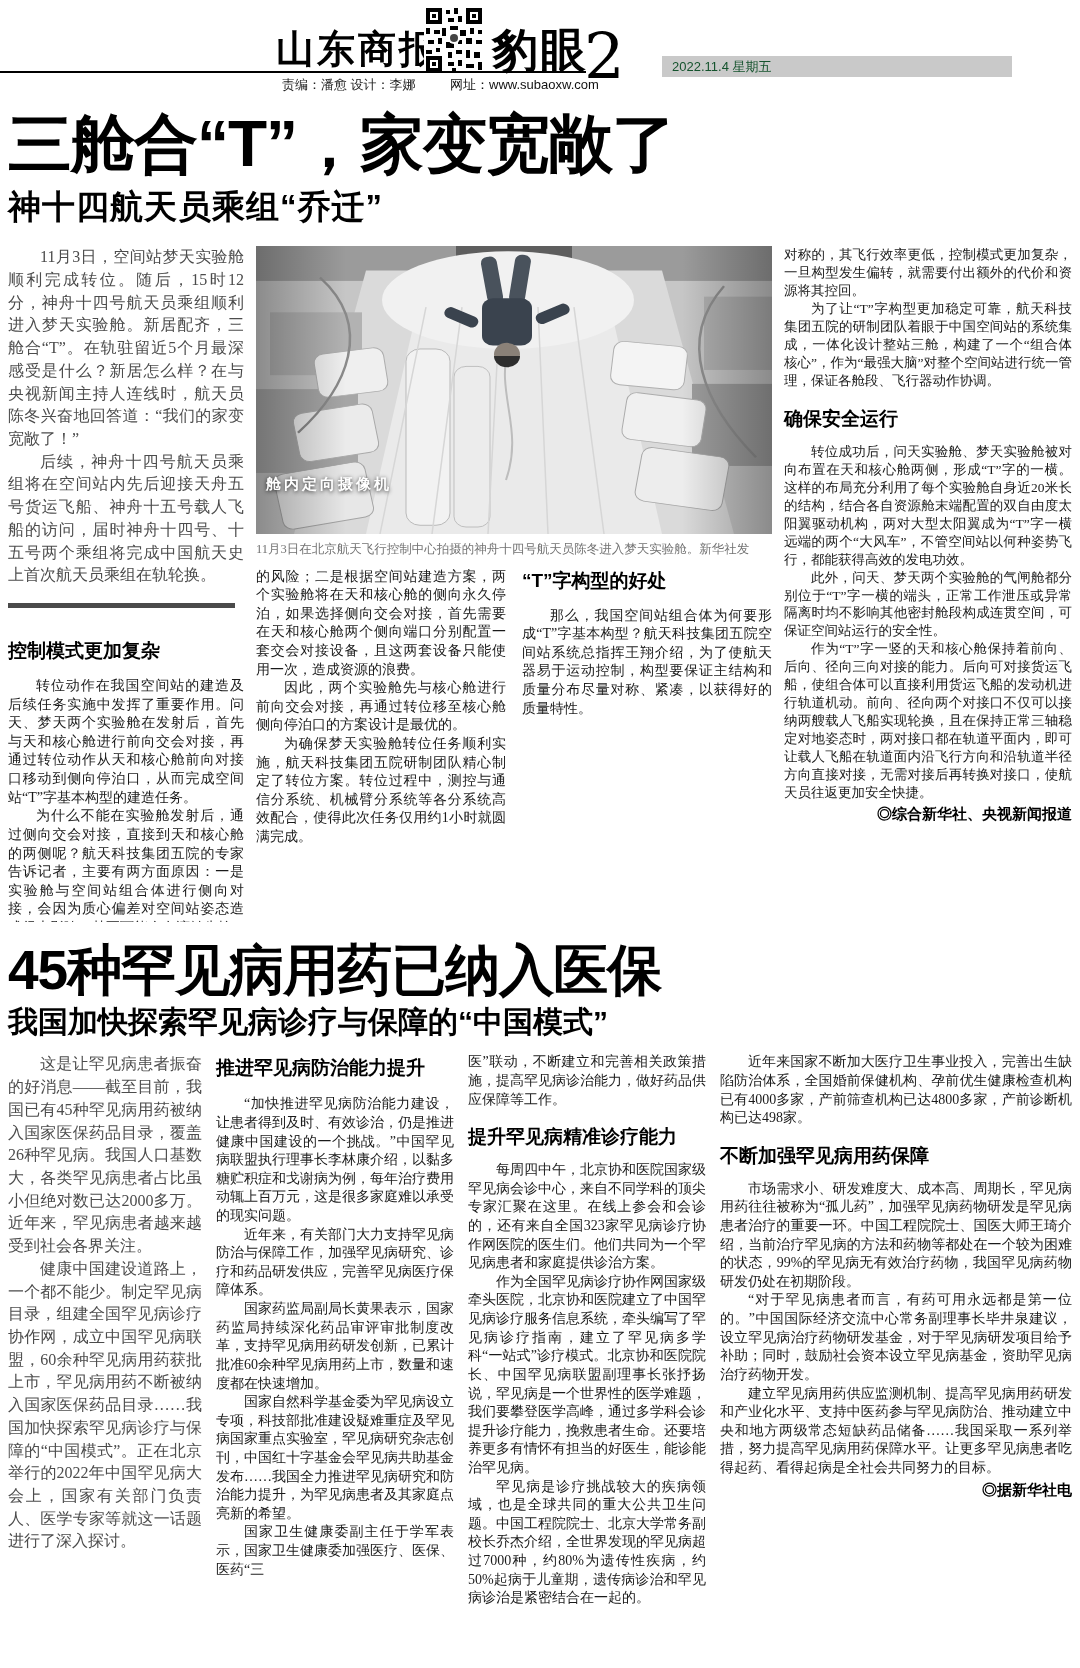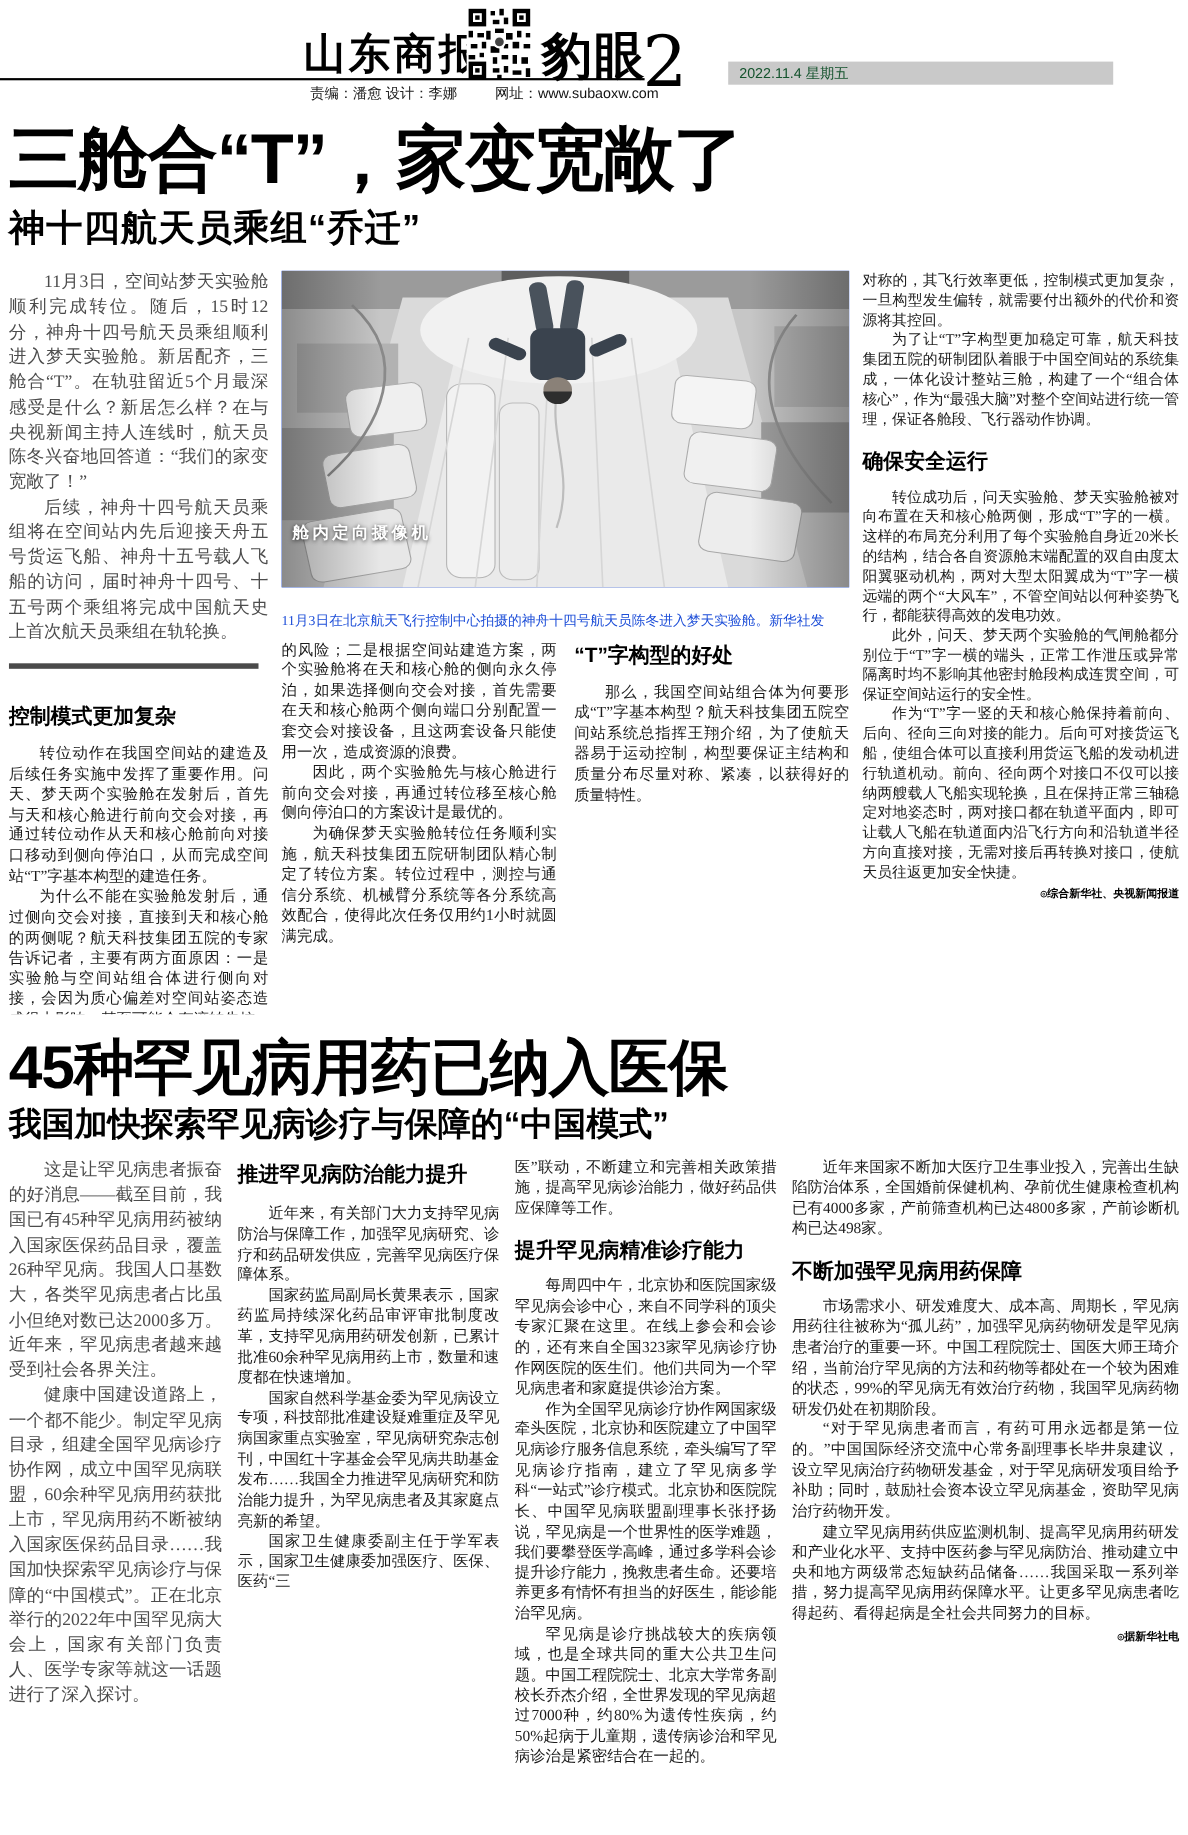--- a/index.html
+++ b/index.html
@@ -43,27 +43,27 @@
 
   .intro-p{font-size:16px;line-height:1.42;color:#4c4c4c;text-indent:2em;text-align:justify;font-weight:500}
   .divider{height:5px;background:#4a4a4a;width:96%;margin:16px 0 30px}
   .sec-h{font-family:"Liberation Sans",sans-serif;font-weight:bold;font-size:19px;color:#000;margin:0 0 13px}
   .body-p{font-size:14px;line-height:1.33;text-align:justify;text-indent:2em;color:#1a1a1a}
   .a1col4 .body-p{font-size:13.5px}
   .no-indent{text-indent:0}
   .a1col4 .sec-h{margin:16px 0 11px}
   .a2col3 .sec-h,.a2col4x .sec-h{margin:15px 0 11px}
   .a2col2 .sec-h{margin:2px 0 14px}
-  .byline{font-family:Liberation Mono, monospace;font-weight:bold;font-size:10px;text-align:right;margin-top:3px;color:#000}
+  .byline{font-family:Liberation Serif, serif;font-weight:bold;font-size:15px;text-align:right;margin-top:3px;color:#000}
 
   
   .photo{position:relative;width:100%;height:288px;background:#1d4ed8;overflow:hidden}
   .photo svg{display:block;width:100%;height:100%}
   .photo-label{position:absolute;left:10px;bottom:40px;color:#fff;font-family:"Liberation Sans",sans-serif;font-weight:bold;font-size:15px;letter-spacing:3px;text-shadow:0 1px 4px rgba(0,0,0,.8)}
-  .caption{font-size:12.5px;margin:22px 0 10px;line-height:1.3;white-space:nowrap;overflow:hidden;color:#1d4ed8}
+  .caption{font-size:12.5px;margin:7px 0 10px;line-height:1.3;white-space:nowrap;overflow:hidden;color:#737373}
   .midcols{display:flex}
   .midcol{flex:1}
   .midcol + .midcol{margin-left:16px}
 </style>
 </head>
 <body>
 
 <div class="page">
 
   <header class="masthead">
@@ -237,20 +237,21 @@
     <div class="cols">
 
       <div class="a2col1">
           <p class="intro-p">这是让罕见病患者振奋的好消息——截至目前，我国已有45种罕见病用药被纳入国家医保药品目录，覆盖26种罕见病。我国人口基数大，各类罕见病患者占比虽小但绝对数已达2000多万。近年来，罕见病患者越来越受到社会各界关注。</p>
           <p class="intro-p">健康中国建设道路上，一个都不能少。制定罕见病目录，组建全国罕见病诊疗协作网，成立中国罕见病联盟，60余种罕见病用药获批上市，罕见病用药不断被纳入国家医保药品目录……我国加快探索罕见病诊疗与保障的“中国模式”。正在北京举行的2022年中国罕见病大会上，国家有关部门负责人、医学专家等就这一话题进行了深入探讨。</p>
         </div>
 
       <div class="a2col a2col2">
         <h3 class="sec-h">推进罕见病防治能力提升</h3>
         <div>
+            <p class="body-p">“加快推进罕见病防治能力建设，让患者得到及时、有效诊治，仍是推进健康中国建设的一个挑战。”中国罕见病联盟执行理事长李林康介绍，以黏多糖贮积症和戈谢病为例，每年治疗费用动辄上百万元，这是很多家庭难以承受的现实问题。</p>
             <p class="body-p">近年来，有关部门大力支持罕见病防治与保障工作，加强罕见病研究、诊疗和药品研发供应，完善罕见病医疗保障体系。</p>
             <p class="body-p">国家药监局副局长黄果表示，国家药监局持续深化药品审评审批制度改革，支持罕见病用药研发创新，已累计批准60余种罕见病用药上市，数量和速度都在快速增加。</p>
             <p class="body-p">国家自然科学基金委为罕见病设立专项，科技部批准建设疑难重症及罕见病国家重点实验室，罕见病研究杂志创刊，中国红十字基金会罕见病共助基金发布……我国全力推进罕见病研究和防治能力提升，为罕见病患者及其家庭点亮新的希望。</p>
             <p class="body-p">国家卫生健康委副主任于学军表示，国家卫生健康委加强医疗、医保、医药“三</p>
           </div>
       </div>
 
       <div class="a2col a2col3">
         <div>
             <p class="body-p no-indent">医”联动，不断建立和完善相关政策措施，提高罕见病诊治能力，做好药品供应保障等工作。</p>

